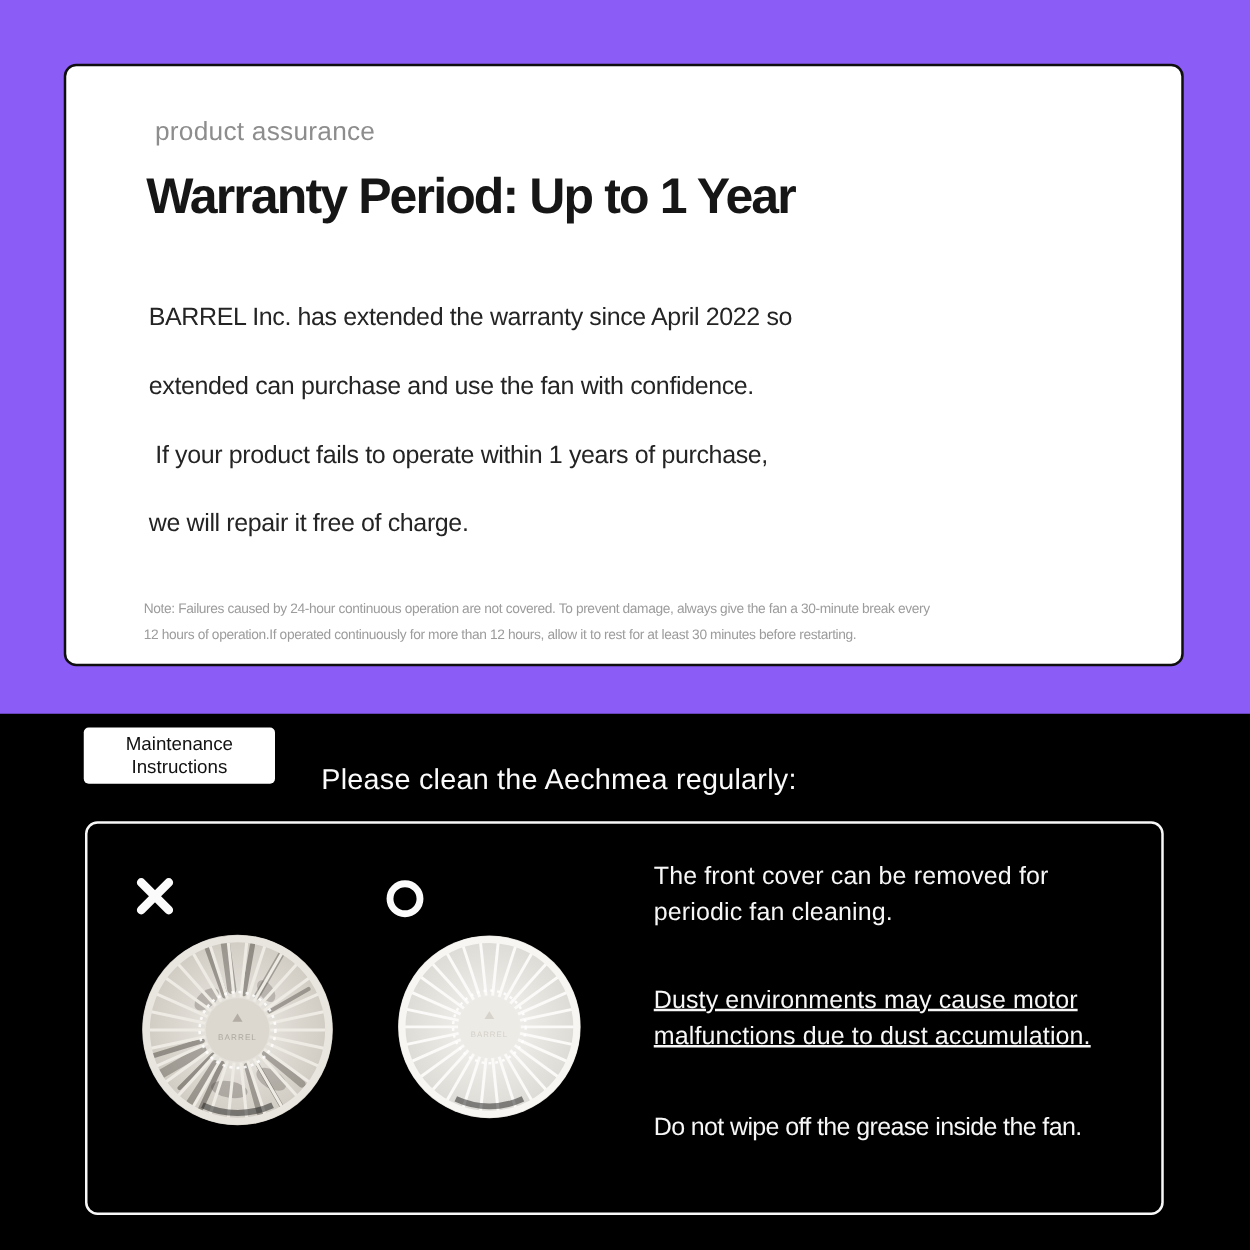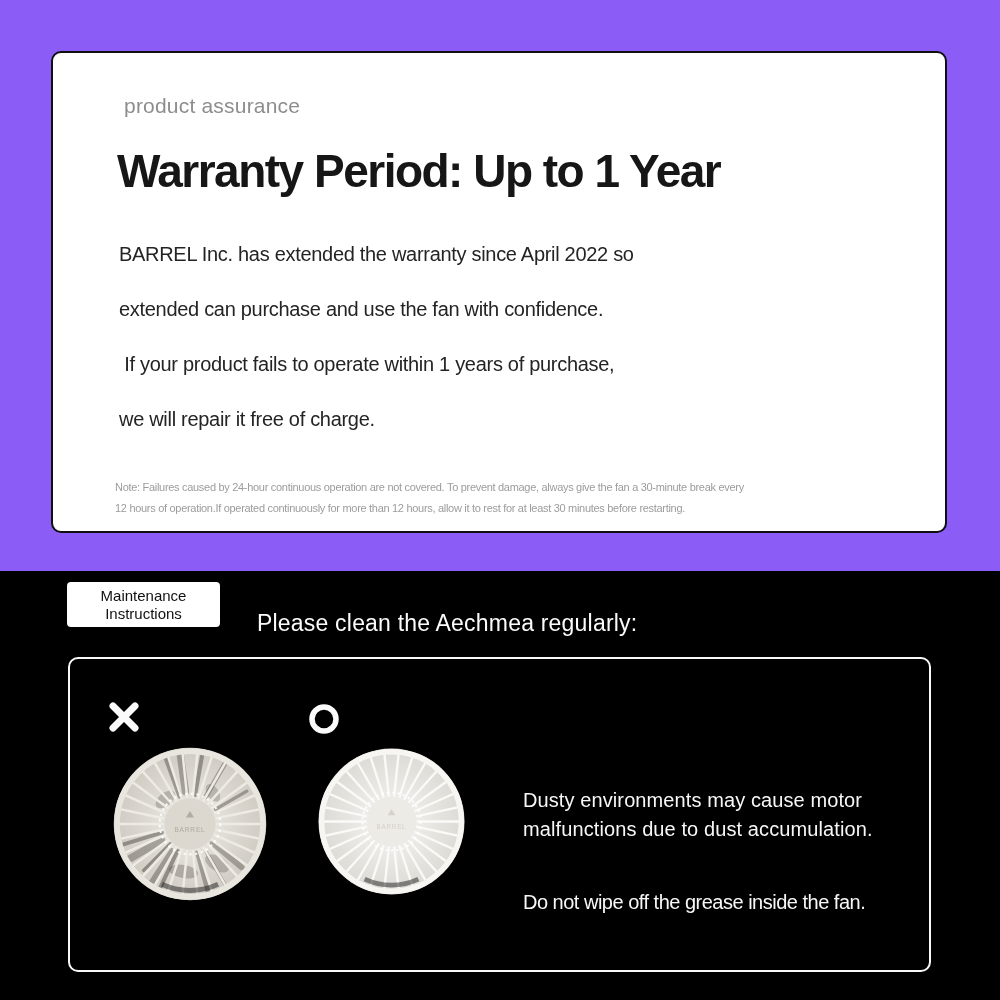--- a/index.html
+++ b/index.html
@@ -14,21 +14,21 @@
   .warranty-card {
     position:absolute; left:51px; top:51px; width:896px; height:482px;
     background:#ffffff; border:2px solid #0f0f0f; border-radius:10px;
   }
   .eyebrow {
     position:absolute; left:71px; top:41px;
     font-size:21px; color:#8d8d8d; letter-spacing:0.2px;
   }
   .card-title {
     position:absolute; left:64px; top:84px; line-height:1;
-    font-size:46px; font-weight:bold; color:#161616; letter-spacing:-1.5px;margin-top:11px;
+    font-size:40px; font-weight:bold; color:#161616; letter-spacing:-1.5px;
   }
   .card-body {
     position:absolute; left:66px; top:174px;
     font-size:20px; color:#242424; letter-spacing:-0.3px;
   }
   .body-line { height:55px; line-height:55px; white-space:pre; }
   .card-note {
     position:absolute; left:62px; top:424px;
     font-size:11px; line-height:21px; color:#9c9c9c; letter-spacing:-0.3px;
   }
@@ -60,21 +60,21 @@
   .fan-dirty { left:38px; top:83px; width:164px; height:164px; }
   .fan-clean { left:243px; top:84px; width:157px; height:157px; }
 
   .tips { position:absolute; left:453px; top:0; width:400px; height:100%; }
   .tip {
     position:absolute; left:0;
     font-size:20px; line-height:29px; color:#f7f7f7;
     white-space:pre-line; letter-spacing:0.1px;
   }
   .tip-1 { top:28px; }
-  .tip-2 { top:127px; }
+  .tip-2 { top:127px;text-decoration:underline; }
   .tip-3 { top:229px; letter-spacing:-0.5px;text-align:right; }
 </style>
 </head>
 <body>
 
 <div class="page">
 
   <section class="warranty-card">
     <div class="eyebrow">product assurance</div>
     <h1 class="card-title">Warranty Period: Up to 1 Year</h1>
@@ -210,20 +210,22 @@
           <line x1="131.30072322348178" y1="93.34682589383168" x2="184.12069366310726" y2="82.11959458967266" stroke="#fbfaf8" stroke-width="3"></line>
           <path d="M 134.23207920099665 173.41093074996866 A 81 81 0 0 1 65.76792079900335 173.41093074996866" fill="none" stroke="#1a1a1a" stroke-width="6" opacity="0.5"></path>
           <circle cx="100" cy="100" r="89" fill="none" stroke="#f7f6f3" stroke-width="7"></circle>
           <circle cx="100" cy="100" r="37" fill="none" stroke="#ffffff" stroke-width="2.5" stroke-dasharray="3 4" opacity="0.85"></circle>
           <circle cx="100" cy="100" r="31" fill="#edebe6"></circle>
           <path d="M95 92 L100 84 L105 92 Z" fill="#c2beb6" opacity="0.55"></path>
           <text x="100" y="110" text-anchor="middle" font-size="8" letter-spacing="1" fill="#c2beb6" opacity="0.6" font-family="&quot;Liberation Sans&quot;, sans-serif">BARREL</text>
         </svg>
 
       <div class="tips">
+        <div class="tip tip-1">The front cover can be removed for
+periodic fan cleaning.</div>
         <div class="tip tip-2">Dusty environments may cause motor
 malfunctions due to dust accumulation.</div>
         <div class="tip tip-3">Do not wipe off the grease inside the fan.</div>
       </div>
     </div>
   </section>
 
 </div>
 
 </body></html>

